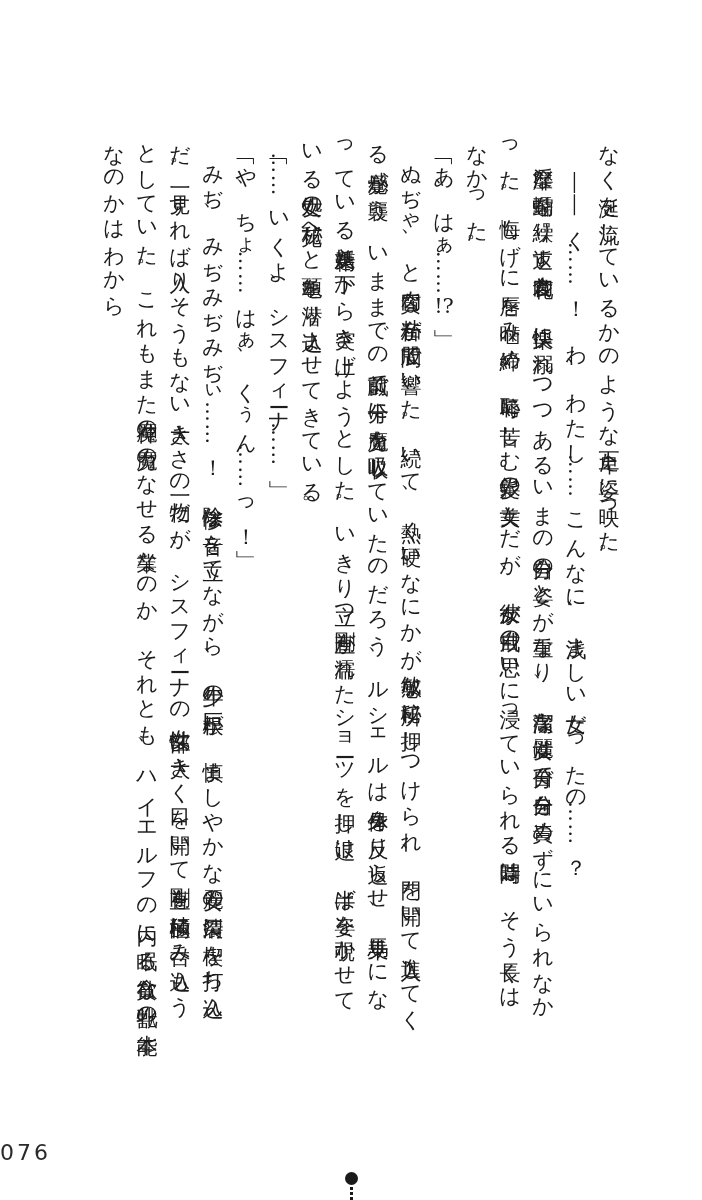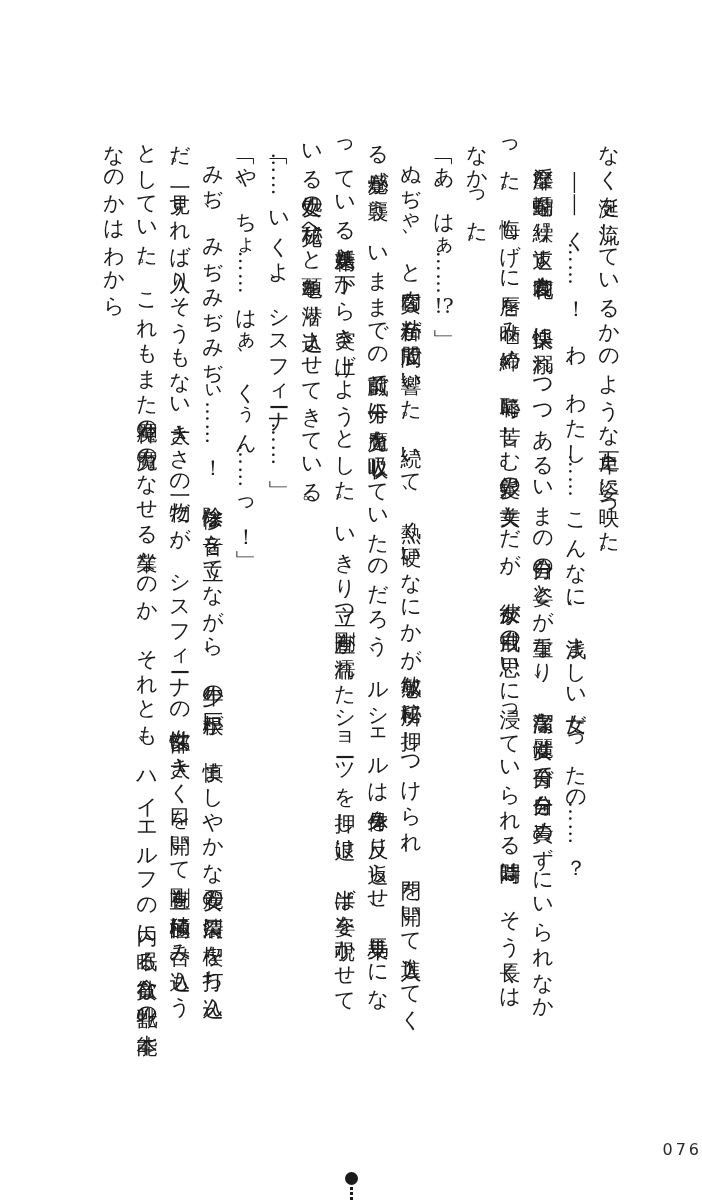--- a/index.html
+++ b/index.html
@@ -39,27 +39,26 @@
   
   .tcy {
     text-combine-upright: all;
     -webkit-text-combine: horizontal;
   }
   .folio {
     position: absolute;
     left: 0;
     right: 0;
     top: 1140px;
-    text-align: right;
+    text-align: left;
     font-family: "DejaVu Sans", sans-serif;
-    font-size: 16px;
+    font-size: 22px;
     font-weight: 400;
     letter-spacing: 3px;
     color: #2a2a2a;
-    padding-left: 16px;
   }
   .binding-dot {
     position: absolute;
     top: 1172px;
     left: 345px;
     width: 13px;
     height: 13px;
     border-radius: 50%;
     background: #1a1a1a;
   }

